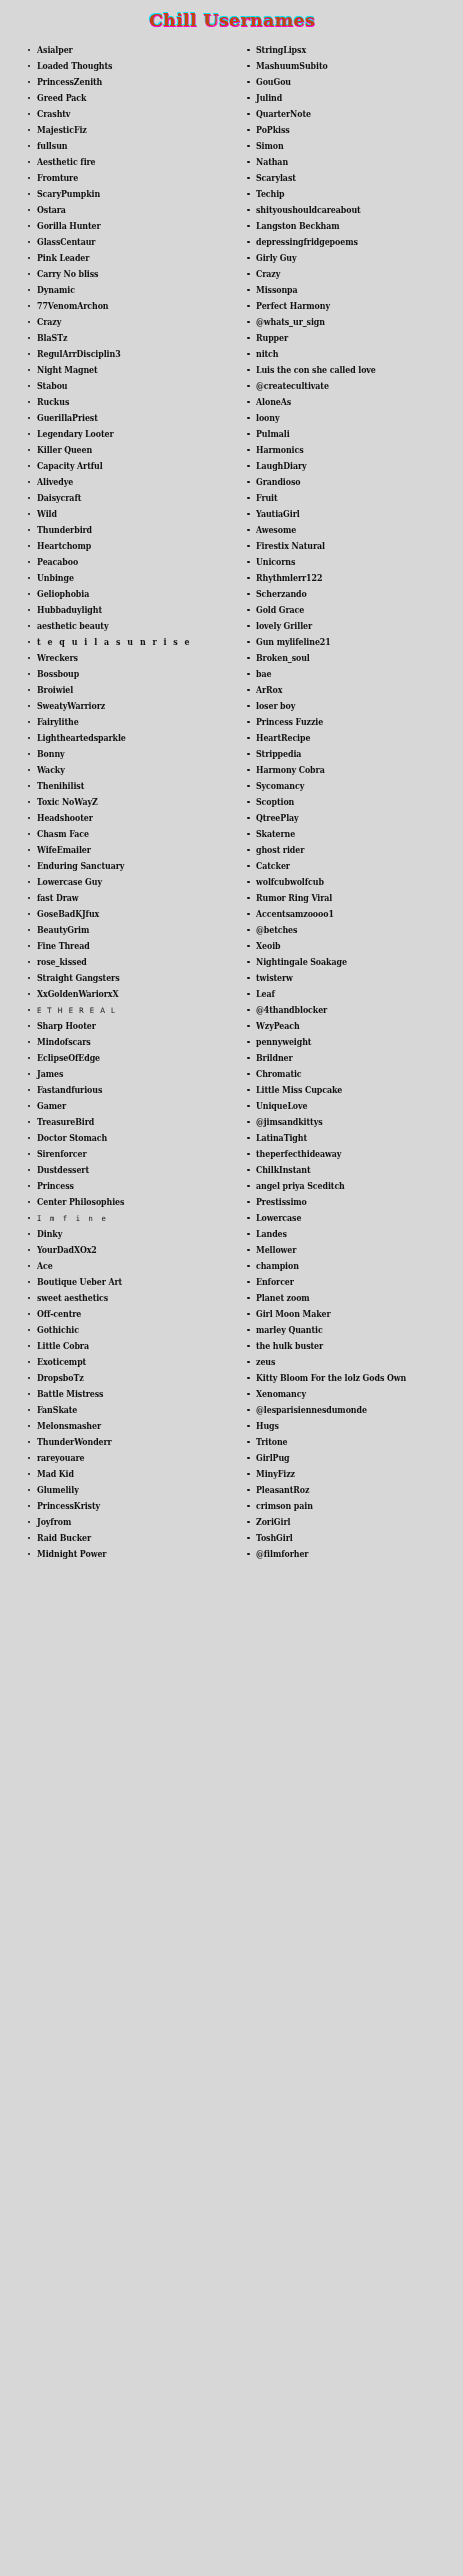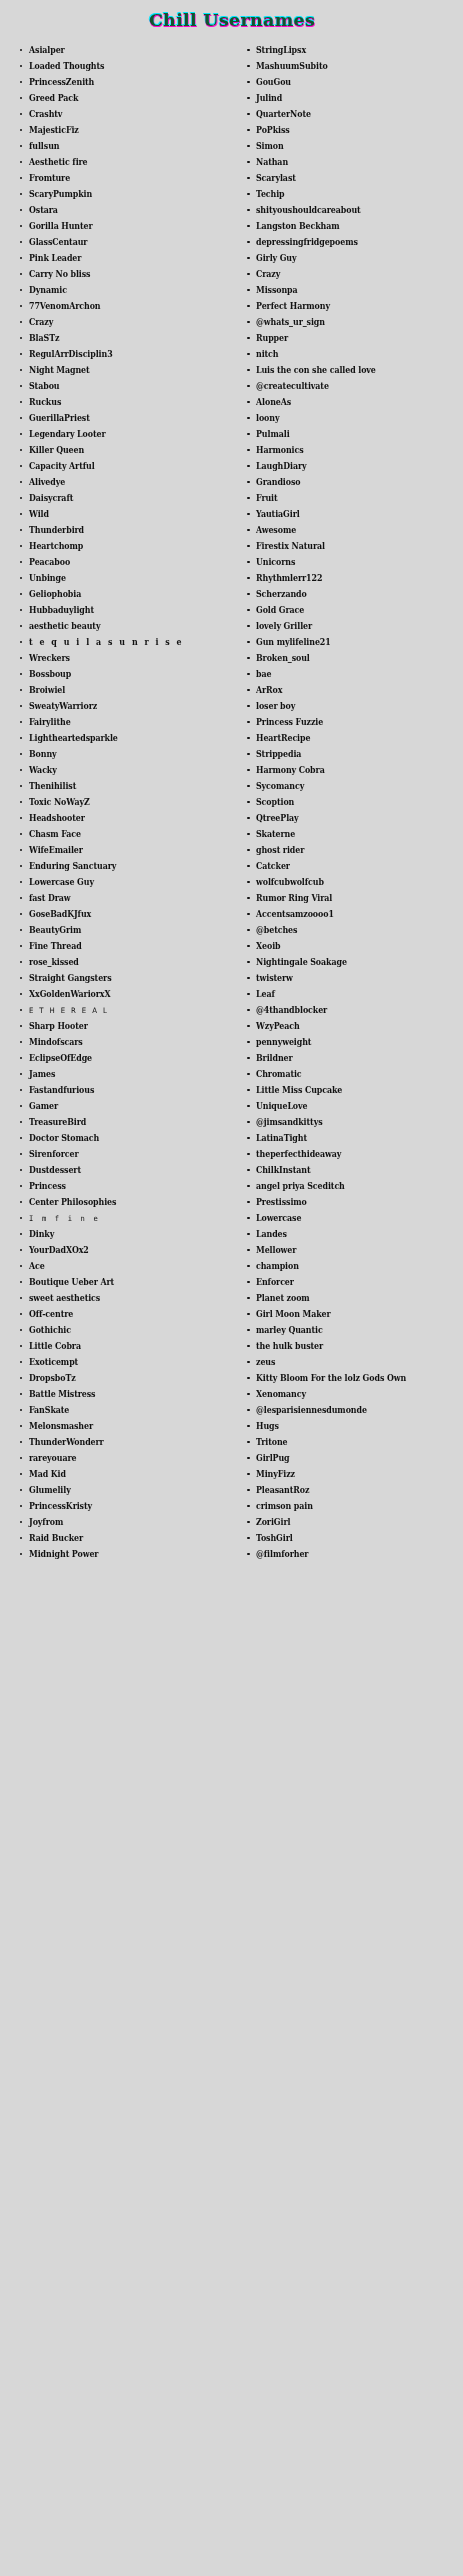--- a/index.html
+++ b/index.html
@@ -30,42 +30,42 @@
     display: flex;
     align-items: center;
     justify-content: center;
   }
   .title {
     position: relative;
     font-family: "DejaVu Serif", "Liberation Serif", serif;
     font-weight: bold;
     font-size: 17.5px;
     letter-spacing: 0.3px;
-    color: #14532d;
+    color: #c2410c;
     white-space: nowrap;
     text-shadow:
        0px -1.3px 0px #00e5ff,
        0px  1.3px 0px #ff00d0,
       -0.8px -0.8px 0px rgba(0,229,255,0.85),
        0.8px  1px 0px rgba(255,0,208,0.85);
   }
 
   
   .columns {
     position: relative;
     display: flex;
     width: 464px;
     padding-top: 3.1px;
     box-sizing: border-box;
   }
   .col {
     width: 232px;
     box-sizing: border-box;
   }
-  .col-left  { padding-left: 10px; }
+  .col-left  { padding-left: 18px; }
   .col-right { padding-left: 5.2px; text-decoration: underline; }
 
   ul.namelist {
     list-style: none;
     margin: 0;
     padding: 0;
   }
   ul.namelist > li {
     position: relative;
     height: 16px;

